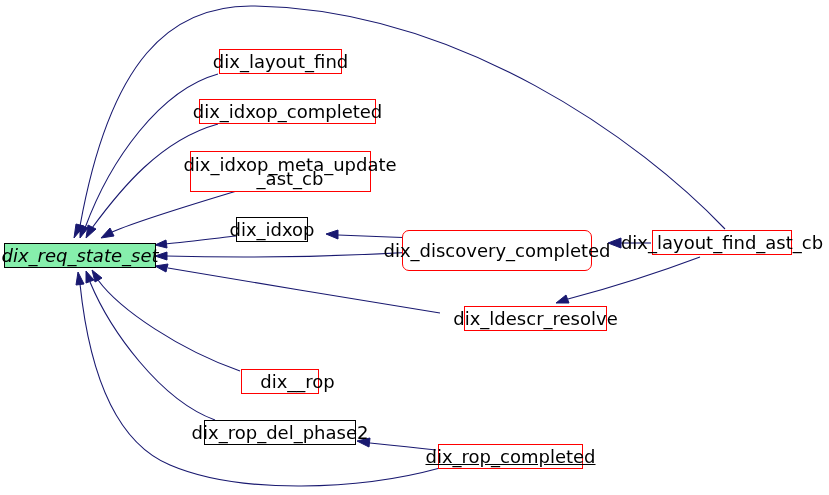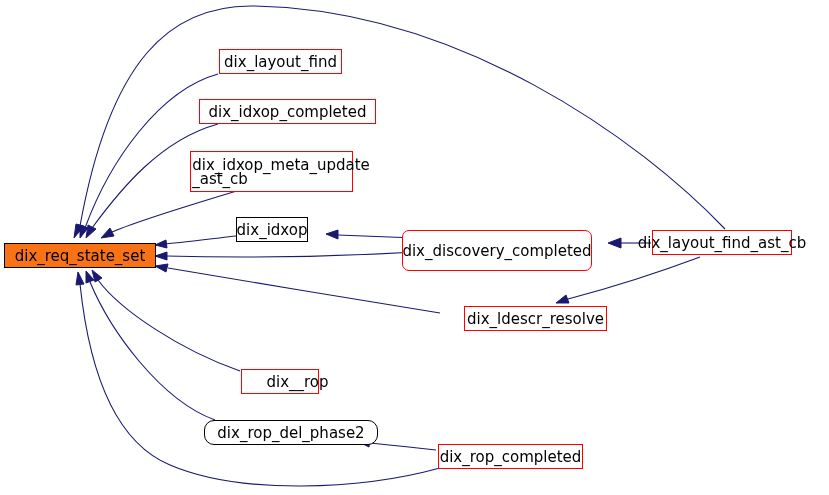--- a/index.html
+++ b/index.html
@@ -2,25 +2,25 @@
 <html><head>
 <meta charset="utf-8">
 <style>
   html, body { margin: 0; padding: 0; background: #ffffff; }
   body { width: 829px; height: 495px; position: relative; overflow: hidden;
          font-family: "DejaVu Sans", sans-serif; }
   #graph { position: absolute; left: 0; top: 0; width: 829px; height: 495px; }
   .edge { fill: none; stroke: #191970; stroke-width: 1.1; }
   .arrow { fill: #191970; stroke: #191970; stroke-width: 1; }
   .node { position: absolute; box-sizing: border-box; background: #ffffff;
-          border: 1px solid #ff0000; font-size: 15px; color: #000000;
+          border: 1px solid #ff0000; font-size: 18px; color: #000000;
           display: flex; align-items: center; justify-content: center;
-          line-height: 14px; white-space: pre; cursor: pointer; }
+          text-align: center; line-height: 14px; white-space: pre; cursor: pointer; }
   .node.black { border-color: #000000; }
-  .node.root { background: #f97316; border-color: #000000; cursor: default; }
+  .node.root { background: #86efac; border-color: #000000; cursor: default; font-style: italic; }
 </style>
 </head>
 <body>
 
 <svg id="graph" xmlns="http://www.w3.org/2000/svg" width="829" height="495">
 
   <path class="edge" d="M725,229 C640,140 460,10 255,6 C170,4 110,60 80,226"></path>
   <polygon class="arrow" points="74,238 76,224 84,226"></polygon>
 
   <path class="edge" d="M218,74 C160,90 110,160 85,228"></path>
@@ -62,28 +62,28 @@
   <path class="edge" d="M436,450 C410,447 390,445 370,443"></path>
   <polygon class="arrow" points="357,441 370,438 369,447"></polygon>
 </svg>
 
 <div class="node root" style="left:4px; top:243px; width:152px; height:25px;">dix_req_state_set</div>
 
 <div class="node" style="left:219px; top:49px; width:123px; height:25px;">dix_layout_find</div>
 
 <div class="node" style="left:199px; top:99px; width:177px; height:25px;">dix_idxop_completed</div>
 
-<div class="node" style="left:190px; top:151px; width:163px; height:41px;padding-left:19px;">dix_idxop_meta_update
+<div class="node" style="left:190px; top:151px; width:181px; height:41px;padding-left:19px;">dix_idxop_meta_update
 _ast_cb</div>
 
 <div class="node black" style="left:236px; top:217px; width:72px; height:25px;">dix_idxop</div>
 
 <div class="node" style="left:402px; top:230px; width:190px; height:41px;border-radius:7px;">dix_discovery_completed</div>
 
 <div class="node" style="left:652px; top:230px; width:140px; height:25px;">dix_layout_find_ast_cb</div>
 
 <div class="node" style="left:464px; top:306px; width:143px; height:25px;">dix_ldescr_resolve</div>
 
 <div class="node" style="left:241px; top:369px; width:78px; height:25px;padding-left:35px;">dix__rop</div>
 
-<div class="node black" style="left:204px; top:420px; width:174px; height:25px;border-radius:10px;">dix_rop_del_phase2</div>
+<div class="node black" style="left:204px; top:420px; width:152px; height:25px;">dix_rop_del_phase2</div>
 
-<div class="node" style="left:438px; top:444px; width:145px; height:25px;">dix_rop_completed</div>
+<div class="node" style="left:438px; top:444px; width:145px; height:25px;text-decoration:underline;">dix_rop_completed</div>
 
 </body></html>

